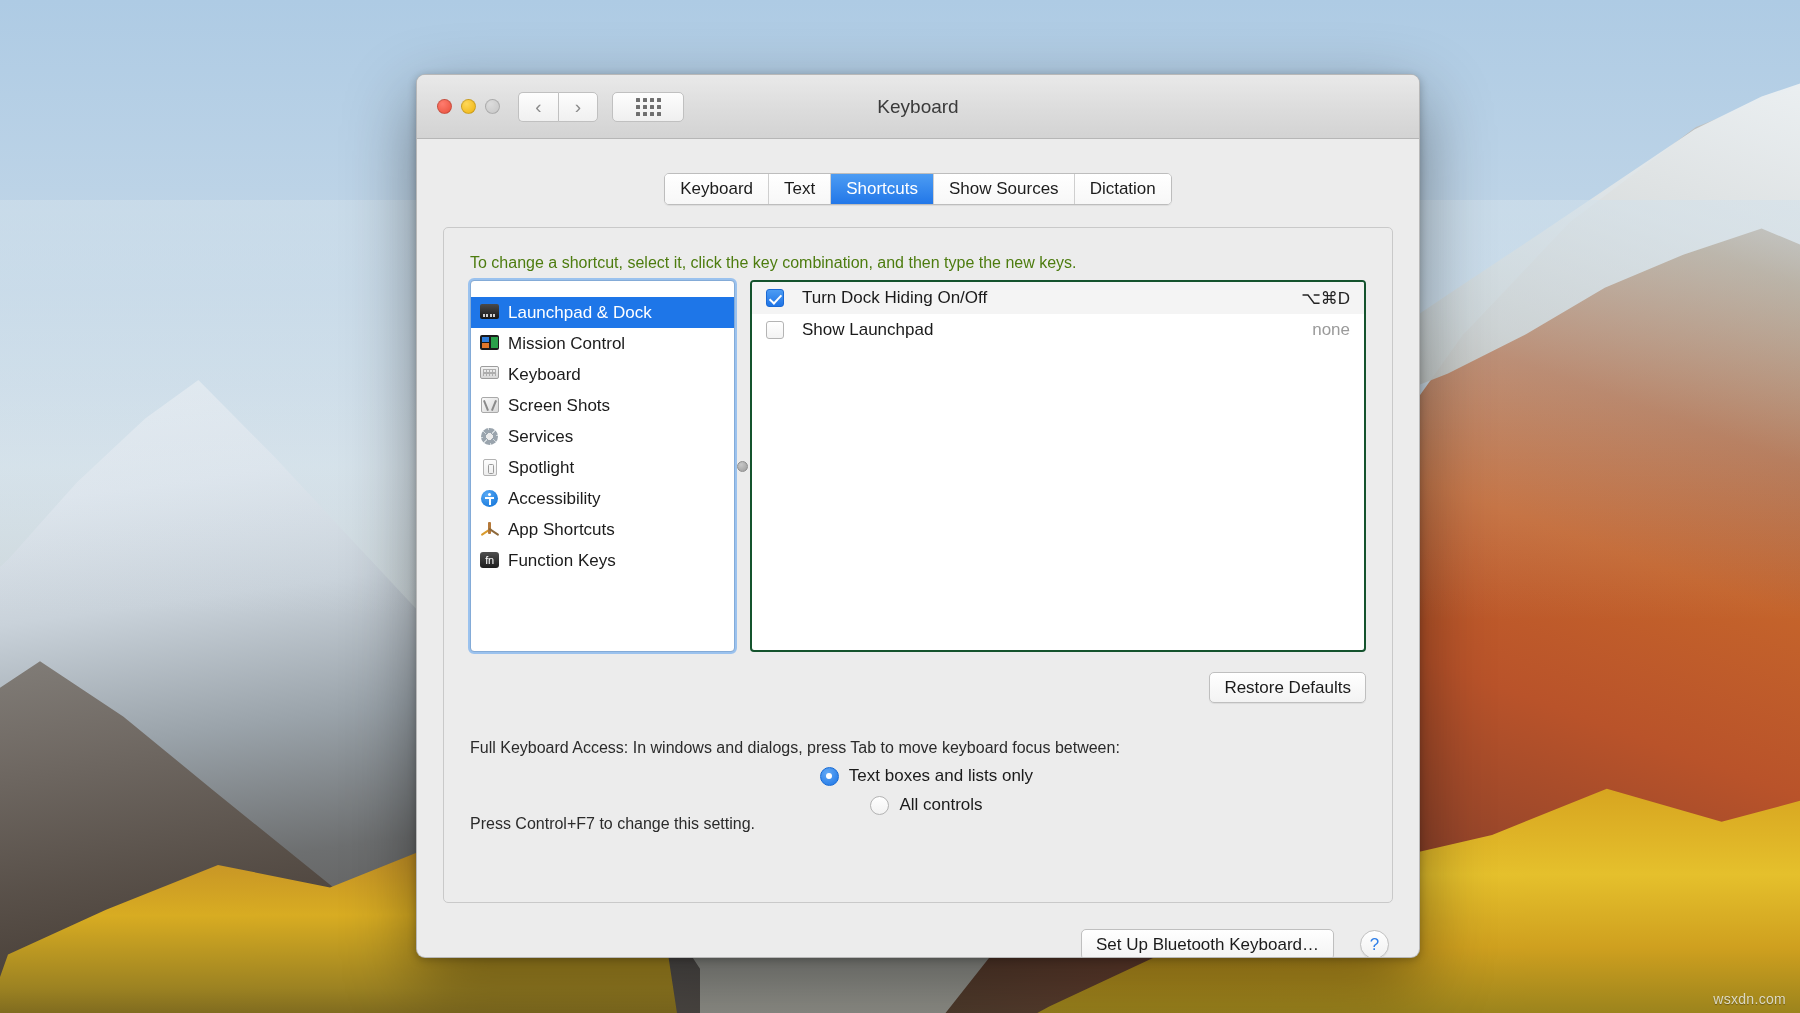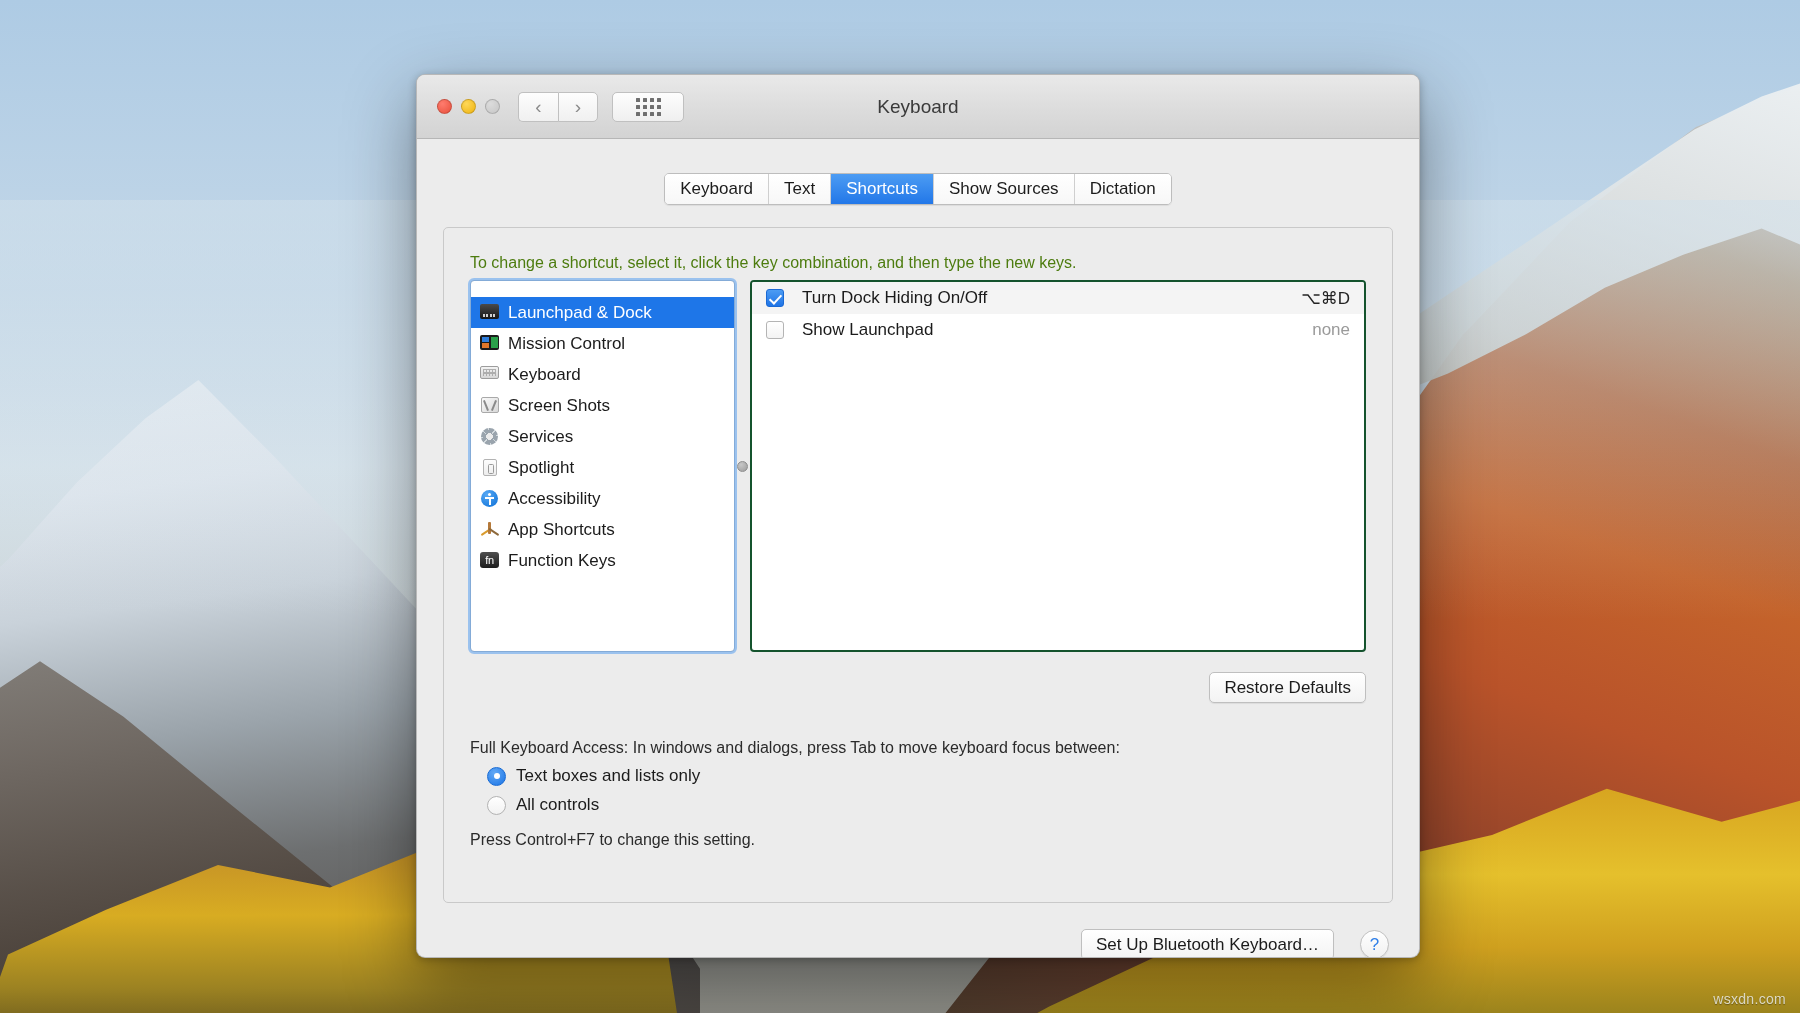--- a/index.html
+++ b/index.html
@@ -451,40 +451,40 @@
     justify-content: center;
     box-shadow: 0 1px 1px rgba(0,0,0,.07);
   }
 
   #fka-section { margin-top: 36px; }
   #fka-label { font-size: 16px; color: #2b2b2b; }
   .radio-row {
     display: flex; align-items: center; gap: 10px;
     margin-top: 9px;
     margin-left: 17px;
-    font-size: 17px; color: #1b1b1b;
+    font-size: 17px; color: #1b1b1b; justify-content: center;
   }
   .radio {
     width: 19px; height: 19px; border-radius: 50%;
     background: linear-gradient(to bottom,#ffffff,#f2f2f2);
     border: 1px solid #b3b3b3;
     position: relative;
     flex: 0 0 19px;
   }
   .radio.on {
     background: radial-gradient(circle at 38% 30%, #63a9f5, #1a74e6);
     border-color: #176ad4;
   }
   .radio.on::after {
     content:""; position:absolute; left:50%; top:50%;
     width:6px; height:6px; margin:-3px 0 0 -3px;
     background:#fff; border-radius:50%;
   }
   #fka-note {
-    margin-top: 16px;
+    margin-top: 0;
     font-size: 16px;
     color: #2b2b2b;
   }
 
   #footer {
     display: flex;
     justify-content: flex-end;
     align-items: center;
     gap: 26px;
     padding: 0 30px;

